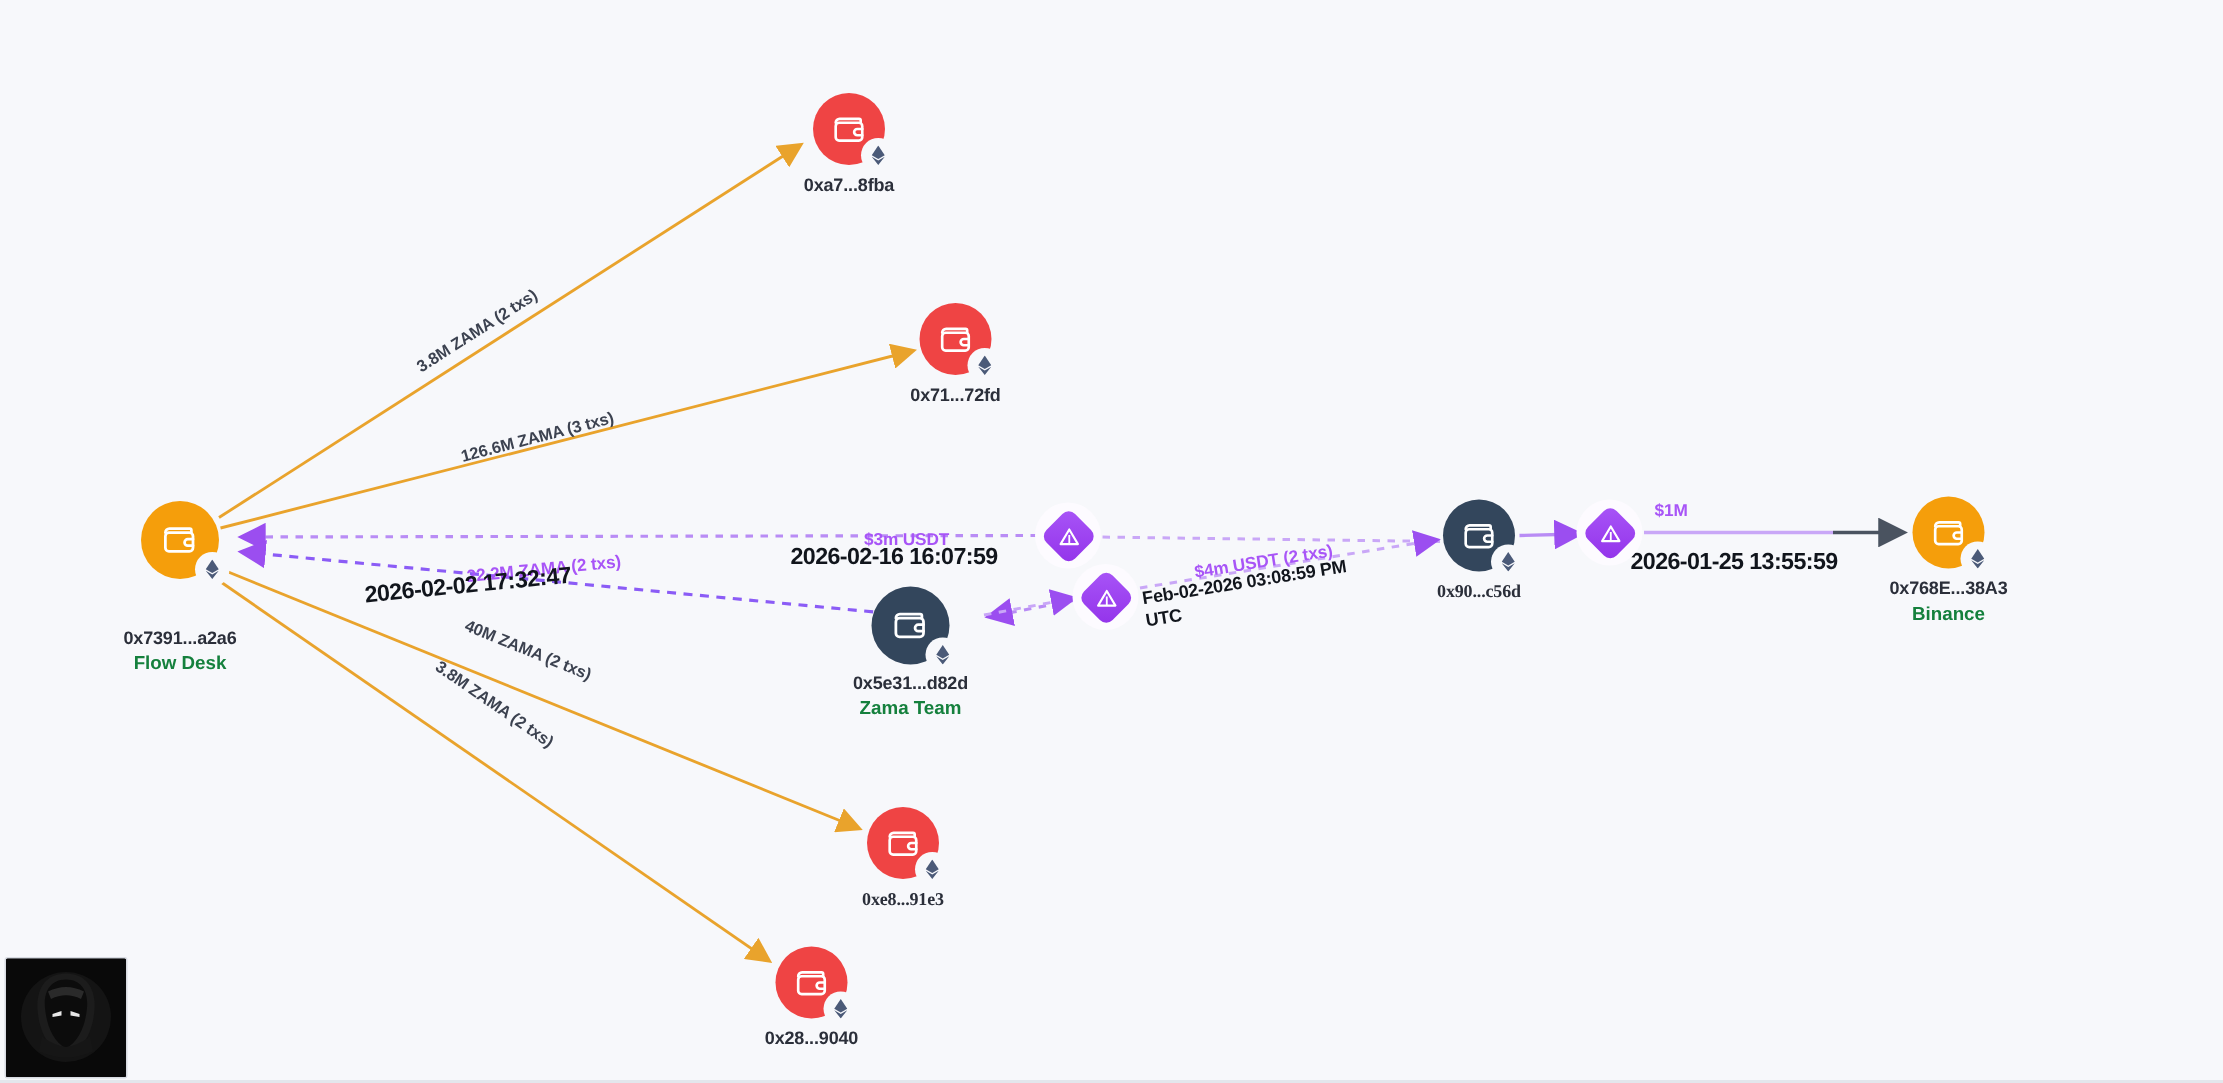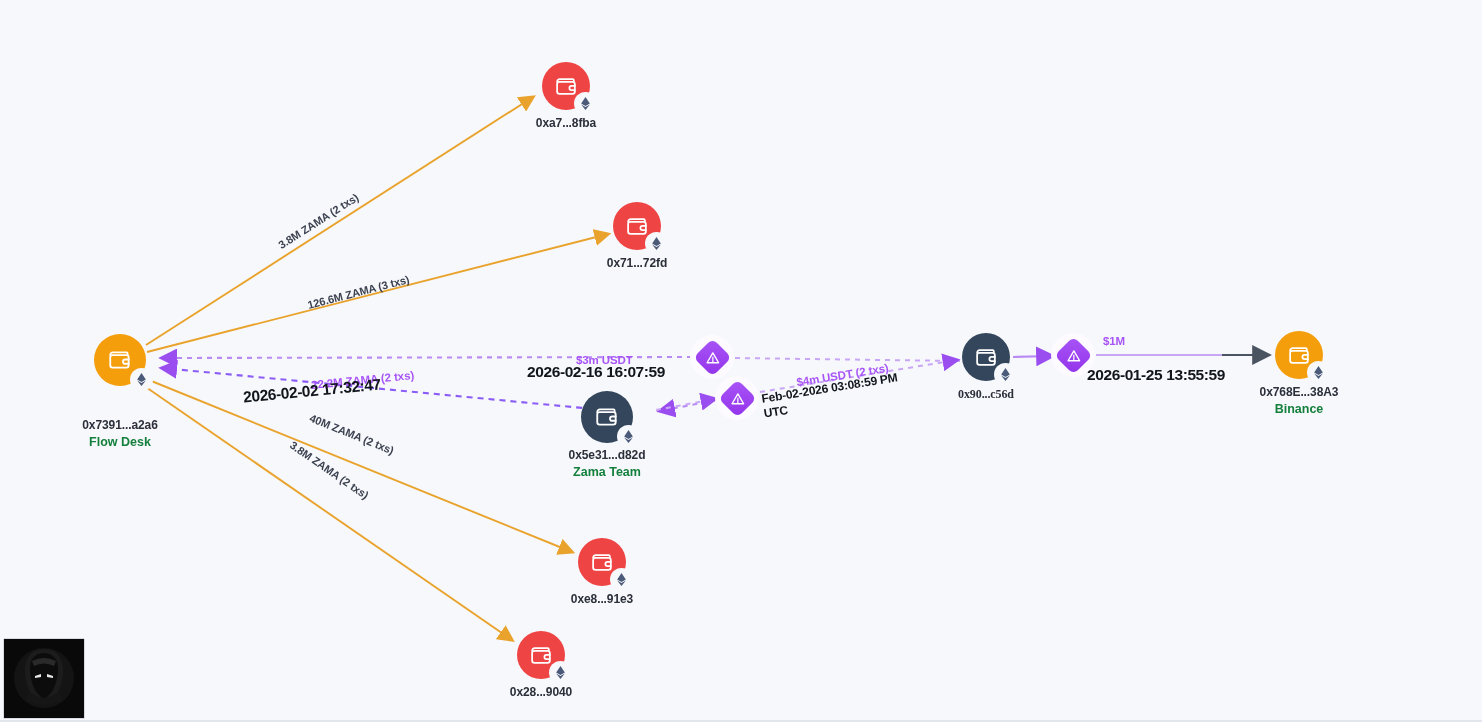--- a/index.html
+++ b/index.html
@@ -247,21 +247,21 @@
           <path d="M20 11.5h-3.2a2 2 0 0 0 0 4H20"></path>
         </svg>
       </span>
       <span class="chain-badge">
         <svg width="9" height="13" viewBox="0 0 12 18">
             <path d="M6 0 L12 9 L6 12.5 L0 9 Z" fill="#4b5a78"></path>
             <path d="M6 13.8 L12 10.3 L6 18 L0 10.3 Z" fill="#4b5a78"></path>
           </svg>
       </span>
     </div>
-    <div class="node-labels" style="top:54px;">
+    <div class="node-labels" style="top:54px;font-family:Liberation Serif, serif;">
       <div class="node-addr">0xe8...91e3</div>
     </div>
   </div>
 
   <div class="node" style="left:541px;top:655px;">
     <div class="node-circle" style="width:48px;height:48px;background:#ef4444;">
       <span>
         <svg width="25" height="25" viewBox="0 0 24 24" fill="none" stroke="#ffffff" stroke-width="1.7" stroke-linecap="round" stroke-linejoin="round">
           <path d="M3 7.5A2.5 2.5 0 0 1 5.5 5H18a1 1 0 0 1 1 1v1.5"></path>
           <rect x="3" y="7.5" width="17" height="11.5" rx="2.2"></rect>

